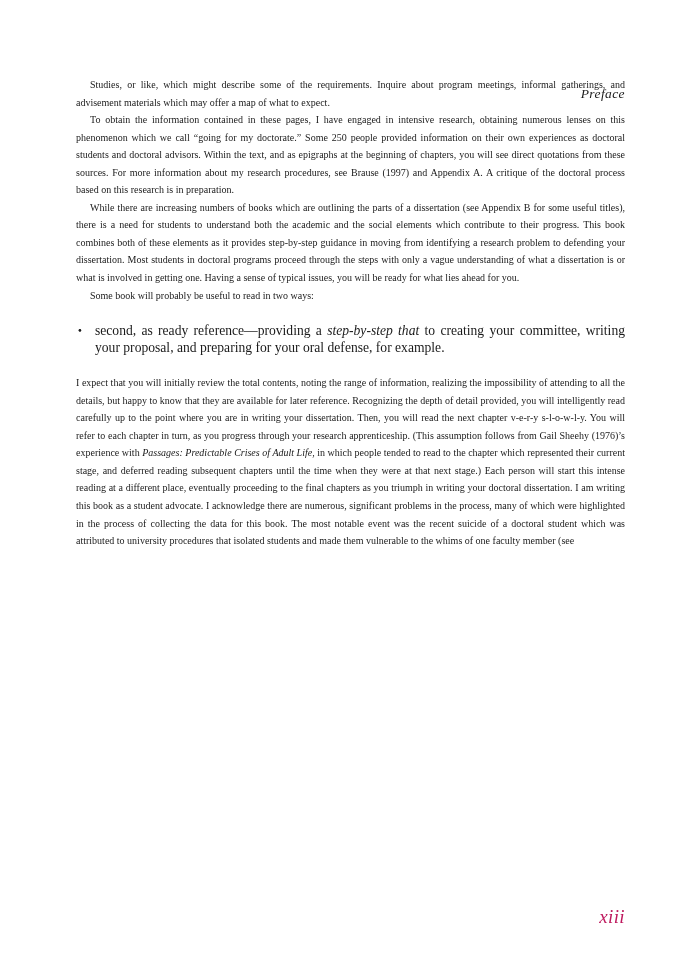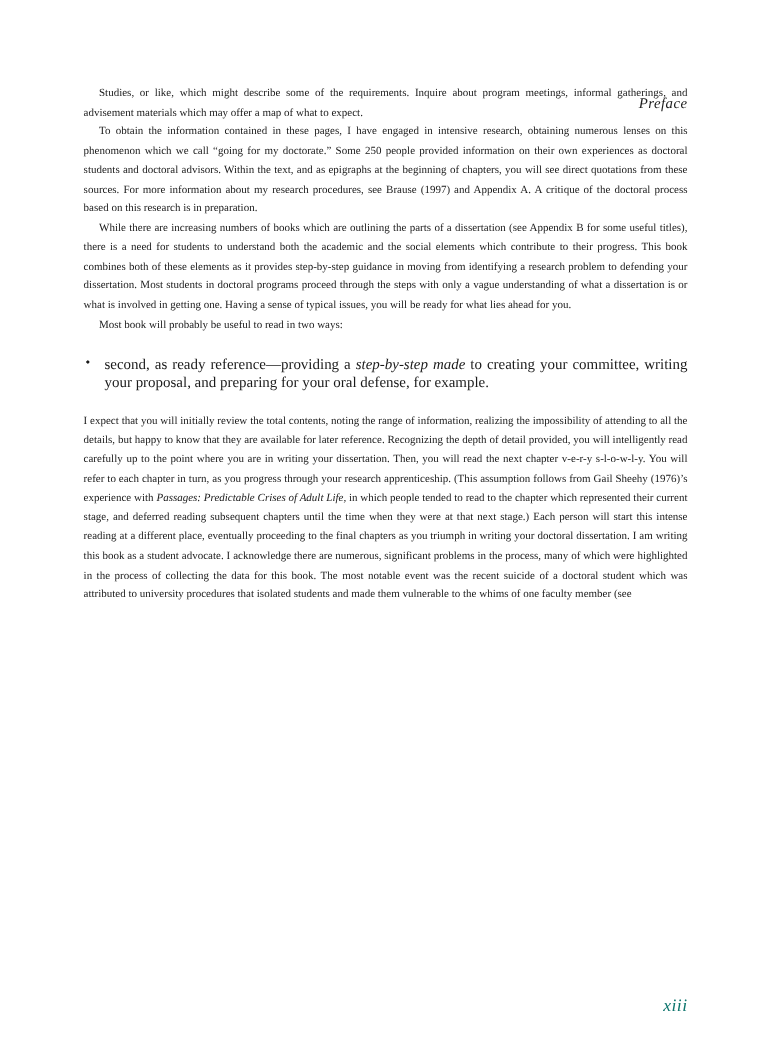--- a/index.html
+++ b/index.html
@@ -80,41 +80,41 @@
   .it {
     font-style: italic;
   }
   .folio {
     position: absolute;
     top: 906px;
     left: 76px;
     width: 549px;
     text-align: right;
     font-style: italic;
-    font-size: 16px;
+    font-size: 19px;
     letter-spacing: 0.4px;
-    color: #0f766e;
+    color: #be185d;
   }
 </style>
 </head>
 <body>
 
 <div class="page">
 
   <div class="running-head">Preface</div>
 
   <div class="text-block">
     <div>
         <p class="para">Studies, or like, which might describe some of the requirements. Inquire about program meetings, informal gatherings, and advisement materials which may offer a map of what to expect.</p>
         <p class="para">To obtain the information contained in these pages, I have engaged in intensive research, obtaining numerous lenses on this phenomenon which we call “going for my doctorate.” Some 250 people provided information on their own experiences as doctoral students and doctoral advisors. Within the text, and as epigraphs at the beginning of chapters, you will see direct quotations from these sources. For more information about my research procedures, see Brause (1997) and Appendix A. A critique of the doctoral process based on this research is in preparation.</p>
         <p class="para">While there are increasing numbers of books which are outlining the parts of a dissertation (see Appendix B for some useful titles), there is a need for students to understand both the academic and the social elements which contribute to their progress. This book combines both of these elements as it provides step-by-step guidance in moving from identifying a research problem to defending your dissertation. Most students in doctoral programs proceed through the steps with only a vague understanding of what a dissertation is or what is involved in getting one. Having a sense of typical issues, you will be ready for what lies ahead for you.</p>
-        <p class="para">Most book will probably be useful to read in two ways:</p>
+        <p class="para">Some book will probably be useful to read in two ways:</p>
       </div>
     <ul class="bullet-list">
         <li><span class="bullet-mark">•</span></li>
-        <li><span class="bullet-mark">•</span><span>second, as ready reference—providing a <span class="it">step-by-step made</span> to creating your committee, writing your proposal, and preparing for your oral defense, for example.</span></li>
+        <li><span class="bullet-mark">•</span><span>second, as ready reference—providing a <span class="it">step-by-step that</span> to creating your committee, writing your proposal, and preparing for your oral defense, for example.</span></li>
       </ul>
     <p class="para no-indent spaced-before">I expect that you will initially review the total contents, noting the range of information, realizing the impossibility of attending to all the details, but happy to know that they are available for later reference. Recognizing the depth of detail provided, you will intelligently read carefully up to the point where you are in writing your dissertation. Then, you will read the next chapter v-e-r-y s-l-o-w-l-y. You will refer to each chapter in turn, as you progress through your research apprenticeship. (This assumption follows from Gail Sheehy (1976)’s experience with <span class="it">Passages: Predictable Crises of Adult Life,</span> in which people tended to read to the chapter which represented their current stage, and deferred reading subsequent chapters until the time when they were at that next stage.) Each person will start this intense reading at a different place, eventually proceeding to the final chapters as you triumph in writing your doctoral dissertation. I am writing this book as a student advocate. I acknowledge there are numerous, significant problems in the process, many of which were highlighted in the process of collecting the data for this book. The most notable event was the recent suicide of a doctoral student which was attributed to university procedures that isolated students and made them vulnerable to the whims of one faculty member (see</p>
   </div>
 
   <div class="folio">xiii</div>
 
 </div>
 
 </body></html>

